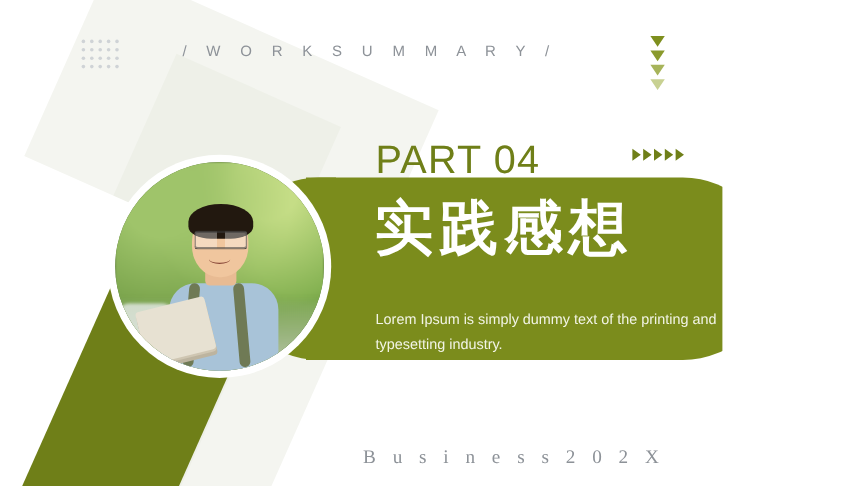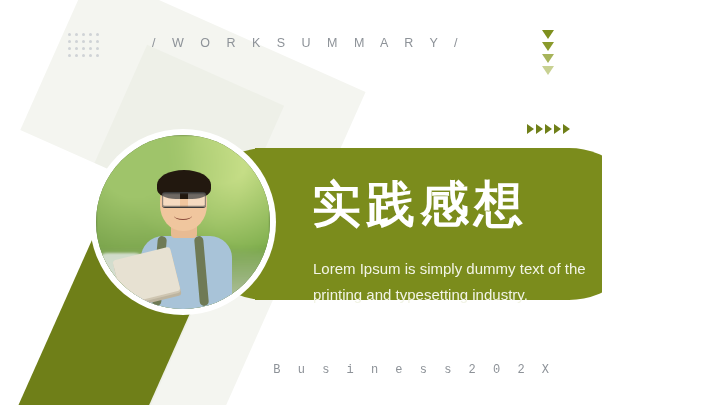--- a/index.html
+++ b/index.html
@@ -160,37 +160,37 @@
     height: 0;
     border-top: 5px solid transparent;
     border-bottom: 5px solid transparent;
     border-left: 7px solid #6f7f18;
   }
 
   
   .cn-title {
     position: absolute;
     left: 312px;
-    top: 178px;
+    top: 164px;
     font-size: 49px;
     font-weight: bold;
     color: #ffffff;
     letter-spacing: 5px;
     font-family: "DejaVu Sans", sans-serif;
     line-height: 1.1;
     white-space: nowrap;
   }
 
   
   .sub-text {
     position: absolute;
     left: 313px;
     top: 256px;
     width: 300px;
-    font-size: 15px;
+    font-size: 12px;
     line-height: 1.75;
     color: #f2f4e6;
     font-family: "Liberation Sans", sans-serif;
   }
 
   
   .photo-ring {
     position: absolute;
     left: 90px;
     top: 129px;
@@ -323,25 +323,25 @@
     height: 16%;
     background: rgba(235,238,240,.75);
     border-radius: 8px 10px 3px 3px;
     filter: blur(1.2px);
   }
 
   
   .footer {
     position: absolute;
     right: 48px;
-    bottom: 28px;
-    font-size: 12px;
+    bottom: 14px;
+    font-size: 16px;
     letter-spacing: 5px;
     color: #8d9298;
-    font-family: Liberation Mono, monospace;
+    font-family: Liberation Serif, serif;
     white-space: nowrap;
   }
 </style>
 </head>
 <body>
 
 <div class="slide">
 
   <div class="bg-light-stripe"></div>
   <div class="bg-light-stripe2"></div>
@@ -376,20 +376,21 @@
   <div class="tri-stack">
     <div class="tri t1"></div>
     <div class="tri t2"></div>
     <div class="tri t3"></div>
     <div class="tri t4"></div>
   </div>
 
   <div class="green-panel-left-cap"></div>
   <div class="green-panel"></div>
 
+  <div class="part-label">PART 04</div>
 
   <div class="chevrons">
     <div class="chev"></div>
     <div class="chev"></div>
     <div class="chev"></div>
     <div class="chev"></div>
     <div class="chev"></div>
   </div>
 
   <div class="cn-title">实践感想</div>

